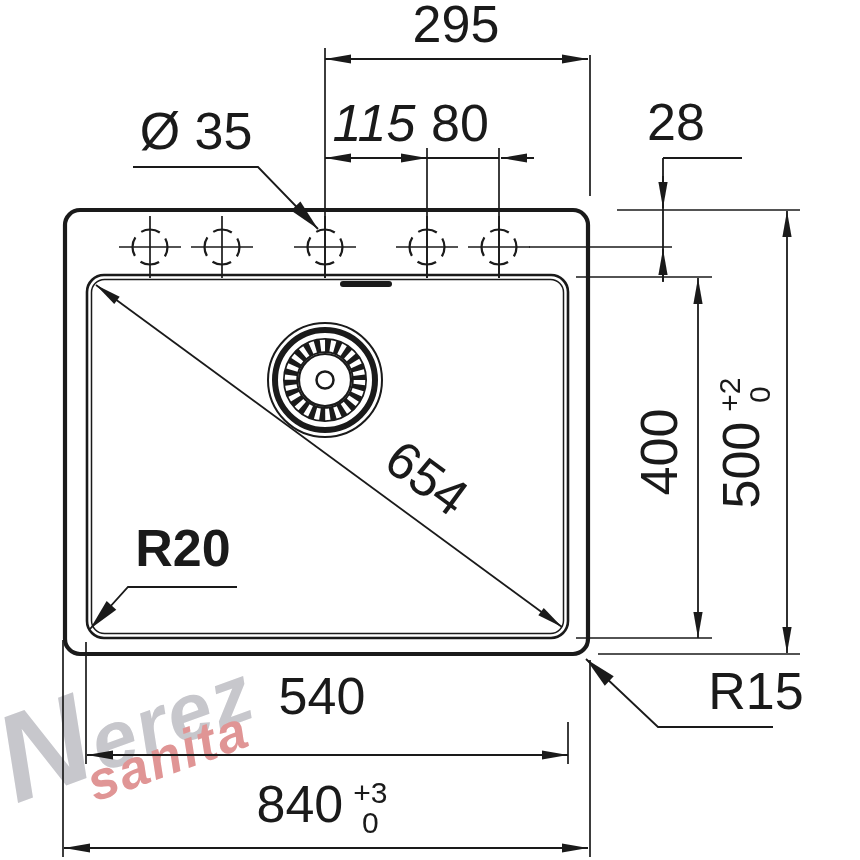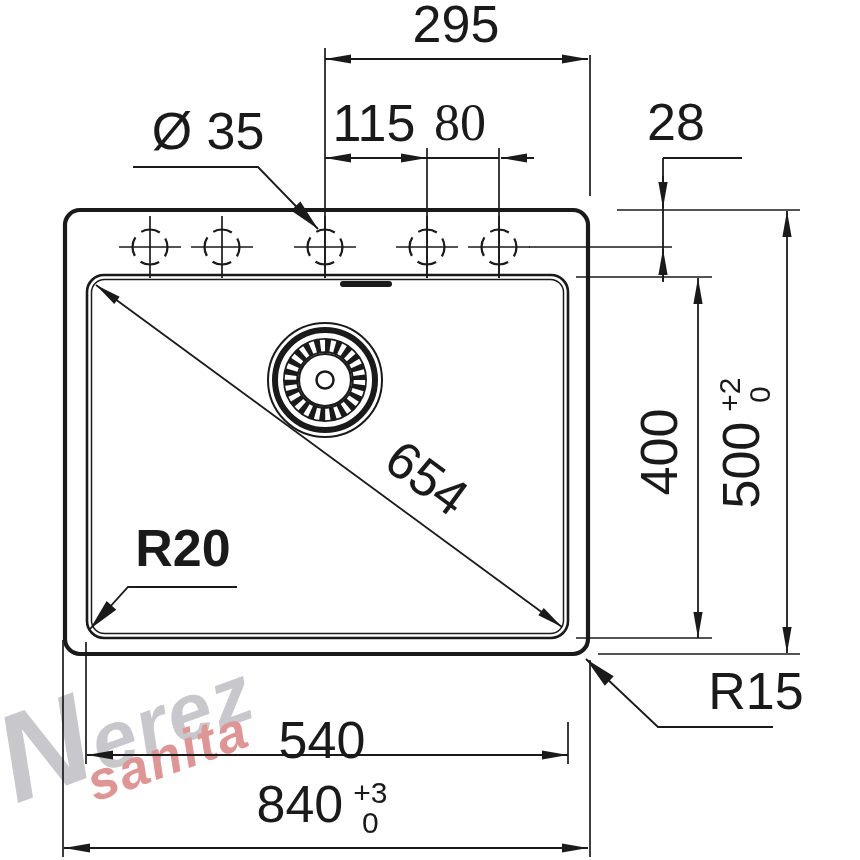--- a/index.html
+++ b/index.html
@@ -101,38 +101,38 @@
     </g>
 
     <g stroke="#1a1a1a" stroke-width="1.8" fill="none">
       <path d="M133,167 H258 L318,229" marker-end="url(#leadArr)"></path>
       <path d="M237,587 H128 L90,629" marker-end="url(#leadArr)"></path>
       <path d="M773,727 H658 L586,659" marker-end="url(#leadArr)"></path>
     </g>
   </svg>
 
   <div class="lbl" style="left:456px;top:24px;">295</div>
-  <div class="lbl" style="left:374px;top:123px;">115</div>
-  <div class="lbl" style="left:460px;top:123px;font-family:Liberation Serif, serif;">80</div>
-  <div class="lbl" style="left:196px;top:131px;margin-left:12px;">Ø 35</div>
+  <div class="lbl" style="left:374px;top:123px;font-style:italic;">115</div>
+  <div class="lbl" style="left:460px;top:123px;">80</div>
+  <div class="lbl" style="left:196px;top:131px;">Ø 35</div>
   <div class="lbl" style="left:676px;top:122px;">28</div>
 
   <div class="lbl rot90" style="left:659px;top:452px;">400</div>
   <div class="lbl rot90" style="left:745px;top:443px;">
     <span>500</span><span class="tol">
         <span>+2</span>
         <span>0</span>
       </span>
   </div>
 
   <div class="lbl rotdiag" style="left:427px;top:478px;">654</div>
   <div class="lbl" style="left:183px;top:548px;font-weight:bold;">R20</div>
   <div class="lbl" style="left:756px;top:691px;">R15</div>
 
-  <div class="lbl" style="left:322px;top:740px;">540</div>
+  <div class="lbl" style="left:322px;top:696px;">540</div>
   <div class="lbl" style="left:322px;top:808px;">
     <span>840</span><span class="tol">
         <span>+3</span>
         <span>0</span>
       </span>
   </div>
 
 </div>
 
 </body></html>

